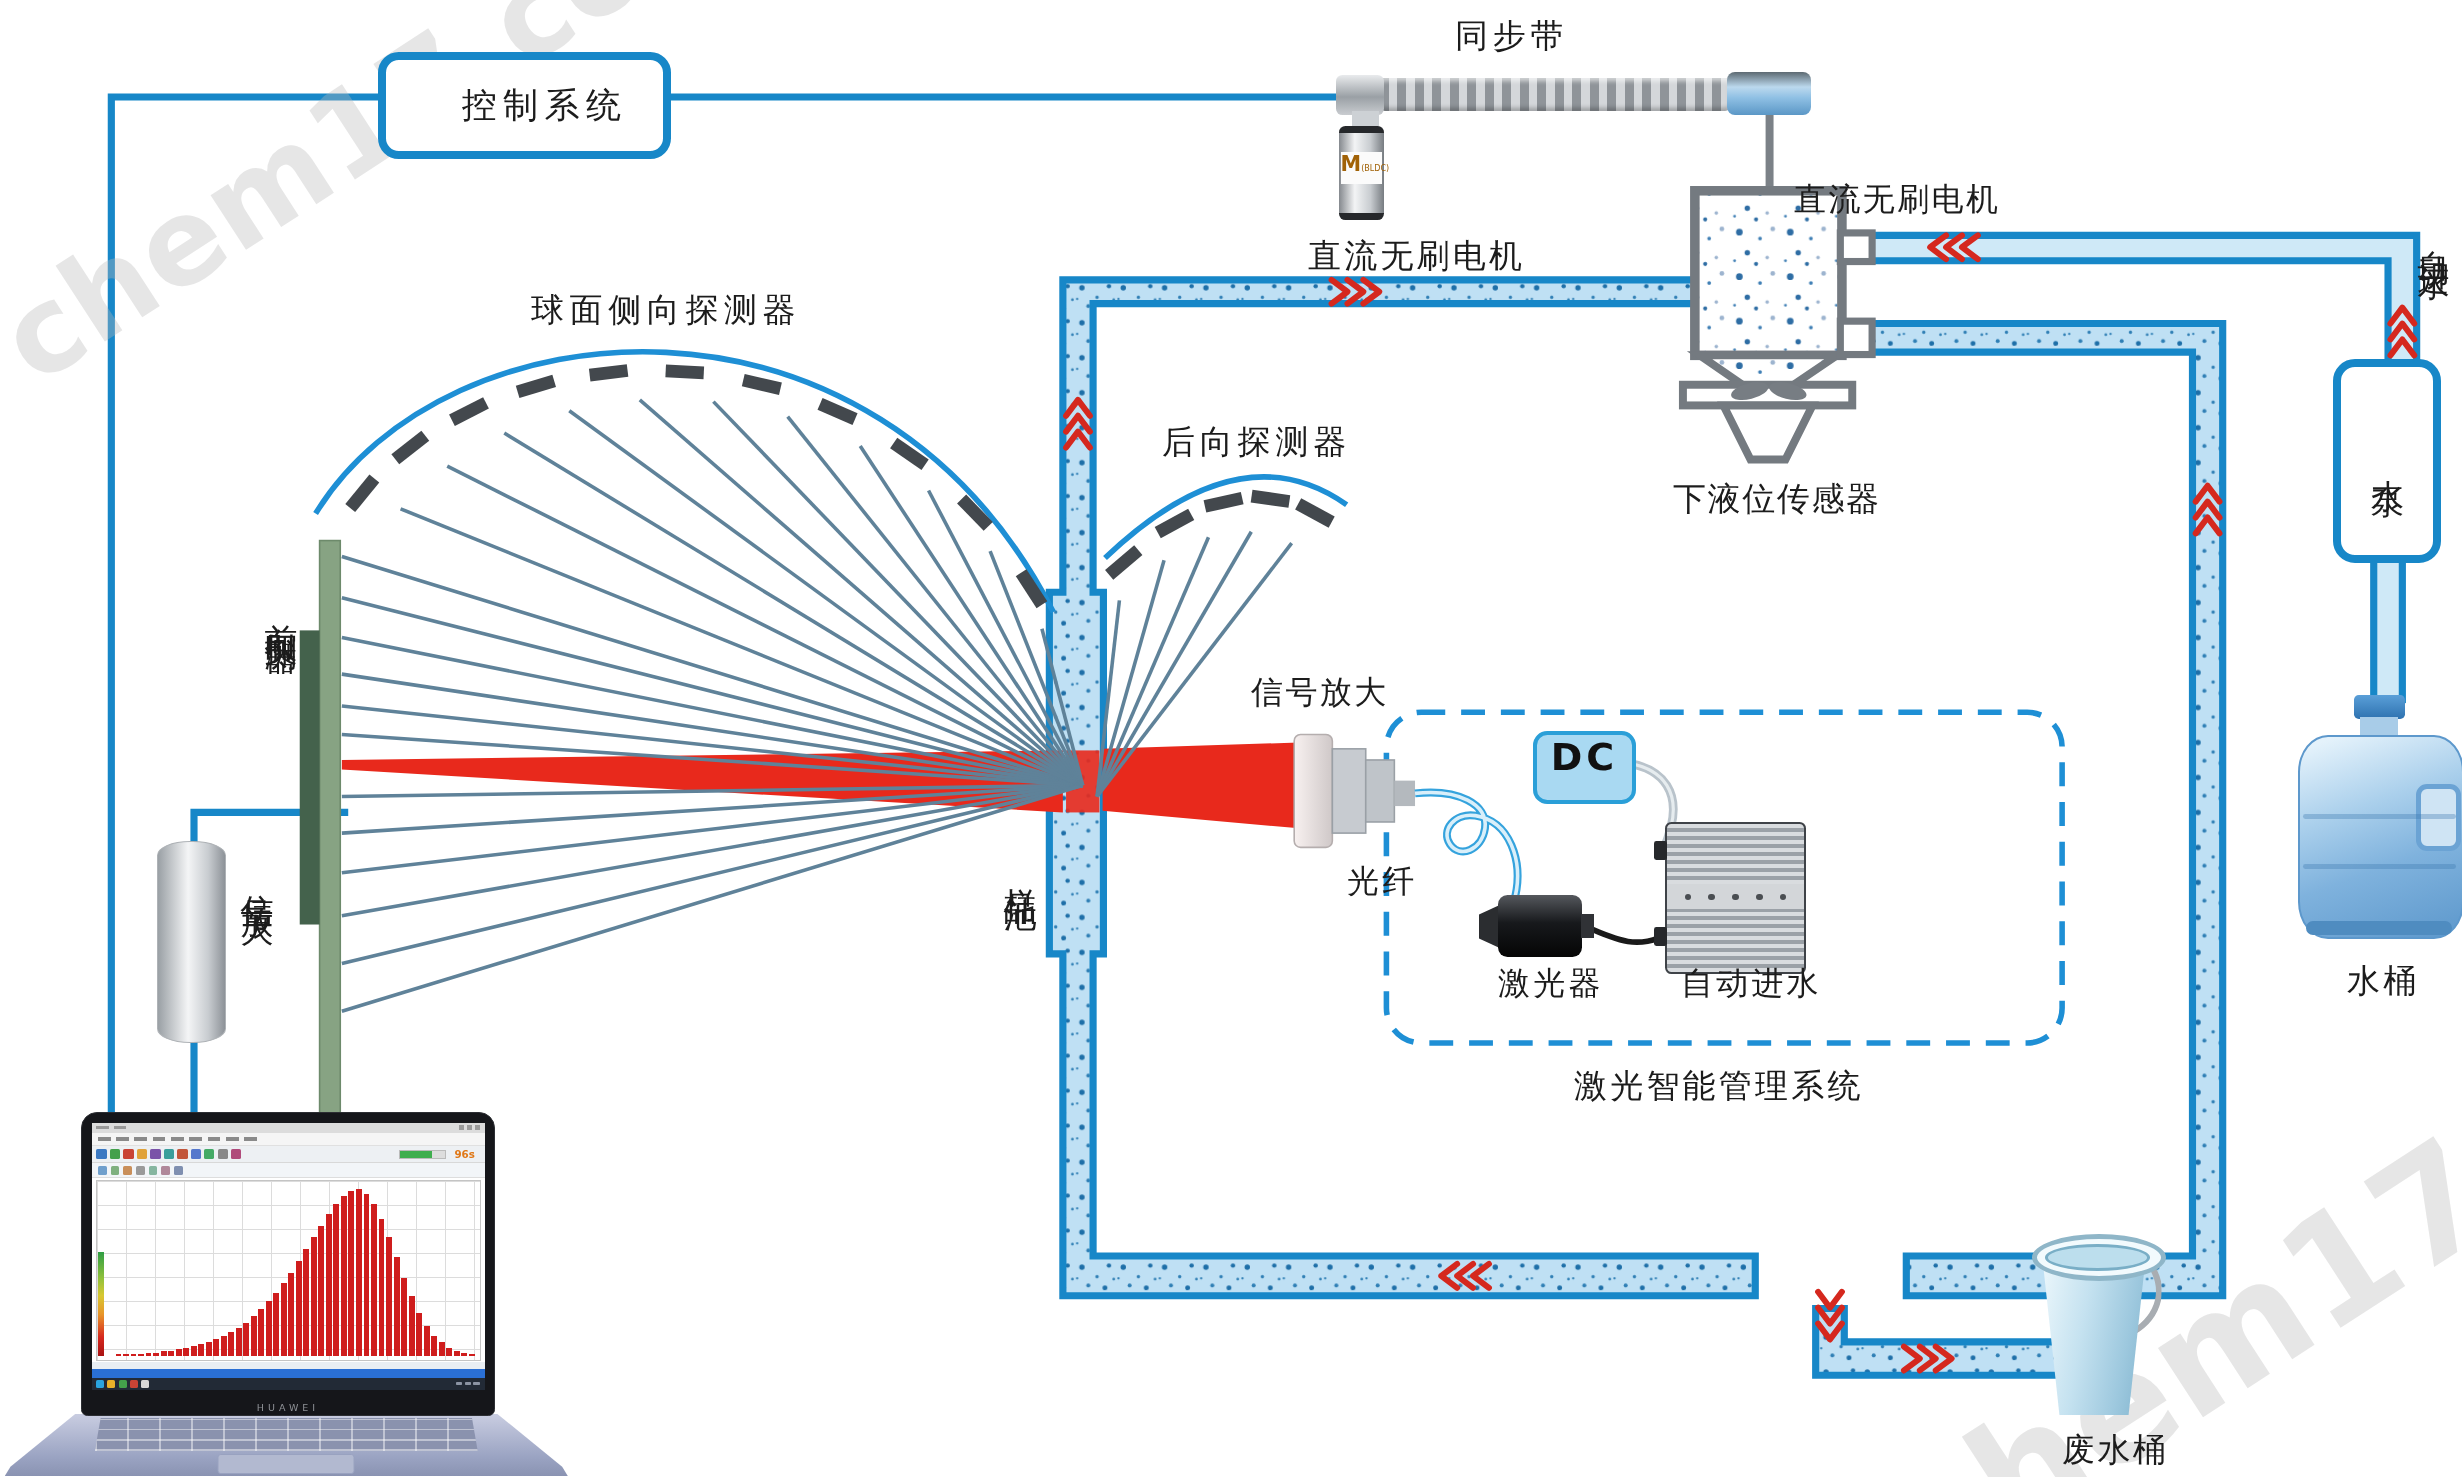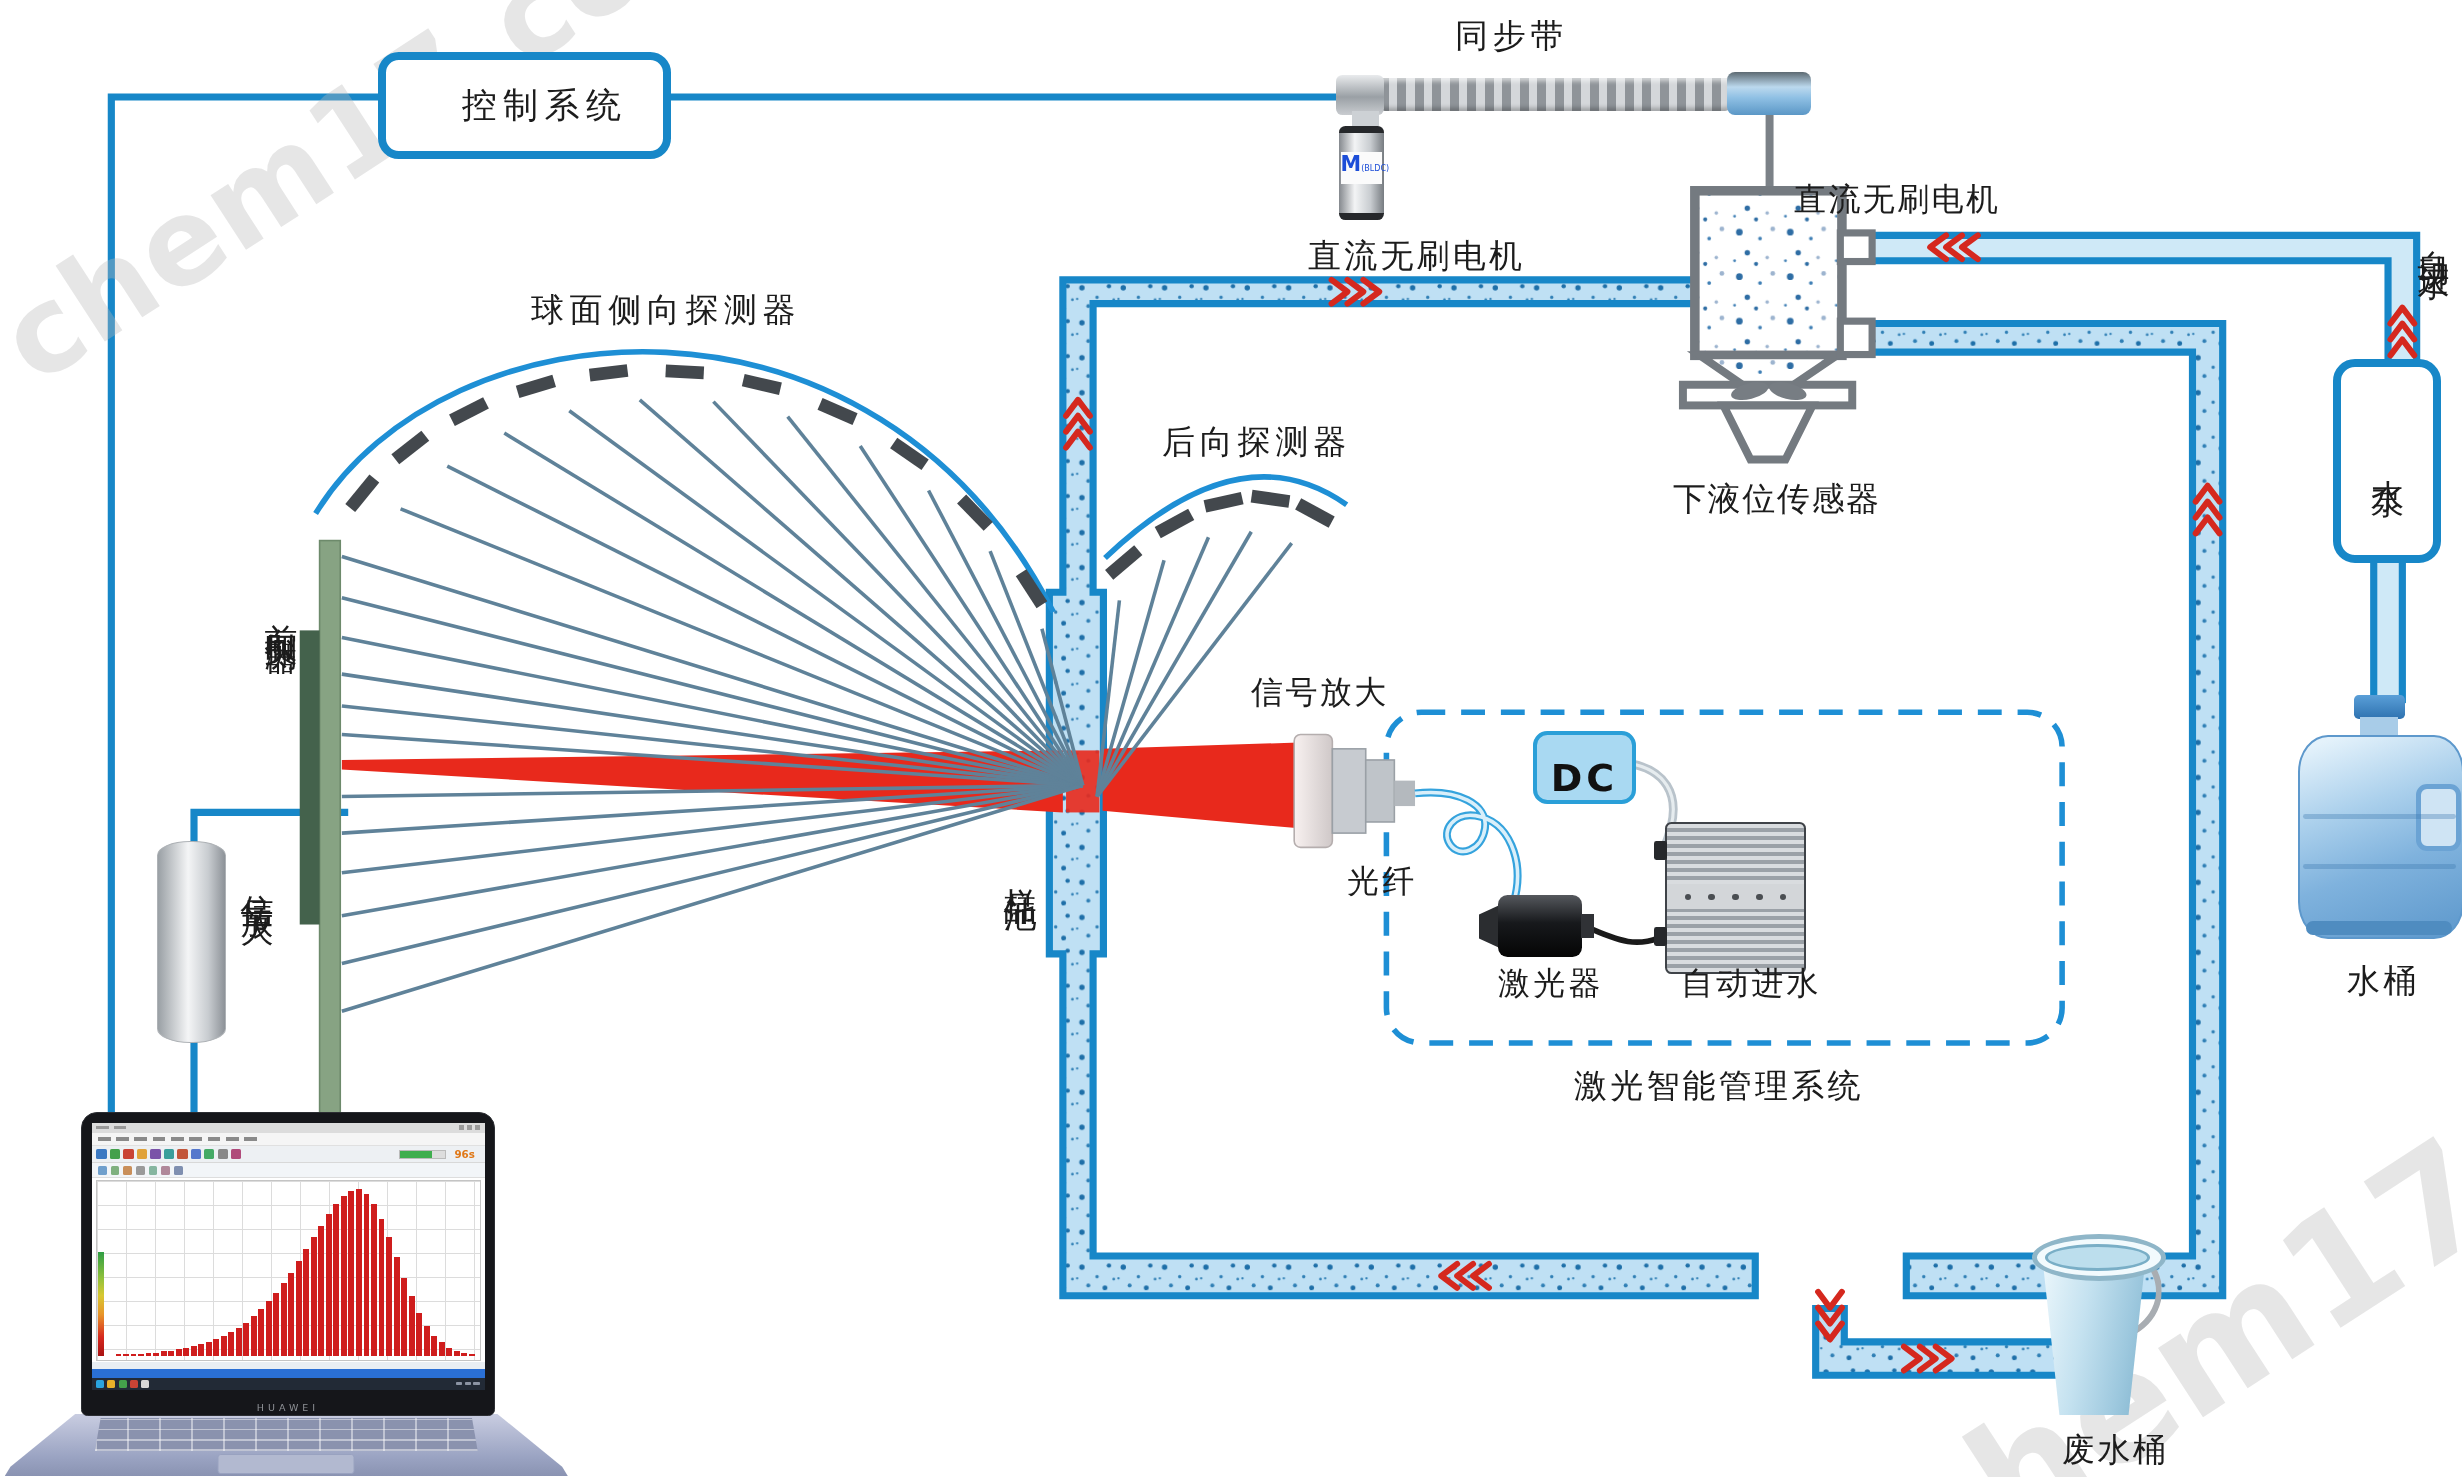--- a/index.html
+++ b/index.html
@@ -13,29 +13,29 @@
   .boxlbl{position:absolute;z-index:10;background:#fff;border:8px solid #1787c8;
           display:flex;align-items:center;justify-content:center;color:#1c1c1c;font-weight:500;}
   
   .pulley-l{position:absolute;left:1336px;top:75px;width:48px;height:40px;z-index:10;border-radius:6.4px;
             background:linear-gradient(180deg,#e9ebed,#9aa0a5 55%,#c9ccd0);} 
   .motor-neck{position:absolute;left:1352px;top:111px;width:27px;height:16px;z-index:10;background:#cdd1d5;}
   .motor-body{position:absolute;left:1339px;top:126px;width:45px;height:80px;z-index:10;border-radius:6.4px;
               background:linear-gradient(90deg,#85898e,#f3f4f5 35%,#c8ccd0 70%,#777c81);
               border-top:7.2px solid #26282b;border-bottom:7.2px solid #26282b;}
   .motor-band{position:absolute;left:1.6px;top:19px;right:1.6px;height:32px;background:#fbfbfb;
-              text-align:center;color:#1d4ed8;}
+              text-align:center;color:#a16207;}
   .belt{position:absolute;left:1380px;top:78px;width:350px;height:33px;z-index:9;border-radius:4.8px;
         background:repeating-linear-gradient(90deg,#8f9499 0 8.7px,#d4d7da 8.7px 17.5px);
         box-shadow:inset 0 3.2px 4px rgba(255,255,255,.6),inset 0 -3.2px 4px rgba(0,0,0,.25);}
   .pulley-r{position:absolute;left:1727px;top:72px;width:84px;height:43px;z-index:10;border-radius:8px;
             background:linear-gradient(180deg,#5d6a72,#bcd9ee 35%,#8fc0e4 60%,#5b97c6);}
   
   .dcbox{position:absolute;left:1533px;top:731px;width:95px;height:65px;z-index:10;background:#a9d9f2;
-         border:4.8px solid #2a9fd8;border-radius:14.3px;display:flex;align-items:flex-end;justify-content:center;
+         border:4.8px solid #2a9fd8;border-radius:14.3px;display:flex;align-items:flex-start;justify-content:center;
          font-weight:700;color:#111;letter-spacing:4px;}
   .laser-body{position:absolute;left:1498px;top:895px;width:84px;height:62px;z-index:10;border-radius:9.5px;
               background:linear-gradient(180deg,#55585d,#17191c 45%,#050505);}
   .laser-cone{position:absolute;left:1479px;top:905px;width:20.7px;height:43px;z-index:10;background:#2b2d30;
               clip-path:polygon(100% 0,100% 100%,0 78%,0 22%);}
   .laser-conn{position:absolute;left:1581px;top:914px;width:12.7px;height:24px;z-index:10;background:#303236;}
   .psu{position:absolute;left:1665px;top:822px;width:137px;height:148px;z-index:10;border:2.4px solid #3f4348;border-radius:6.4px;
        background:repeating-linear-gradient(180deg,#d9dcdf 0 4px,#9ba1a7 4px 8px);}
   .psu-band{position:absolute;left:0;top:60px;width:100%;height:25.4px;background:#d3d6d9;
             display:flex;align-items:center;justify-content:space-evenly;}

